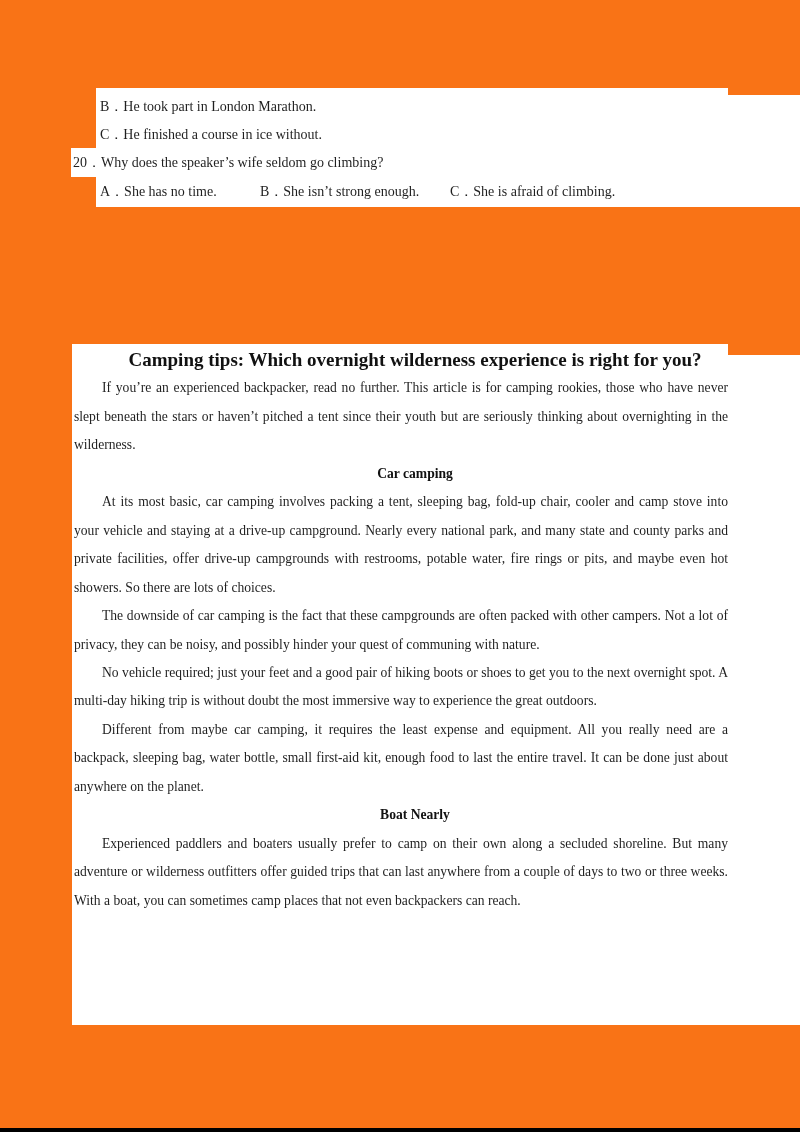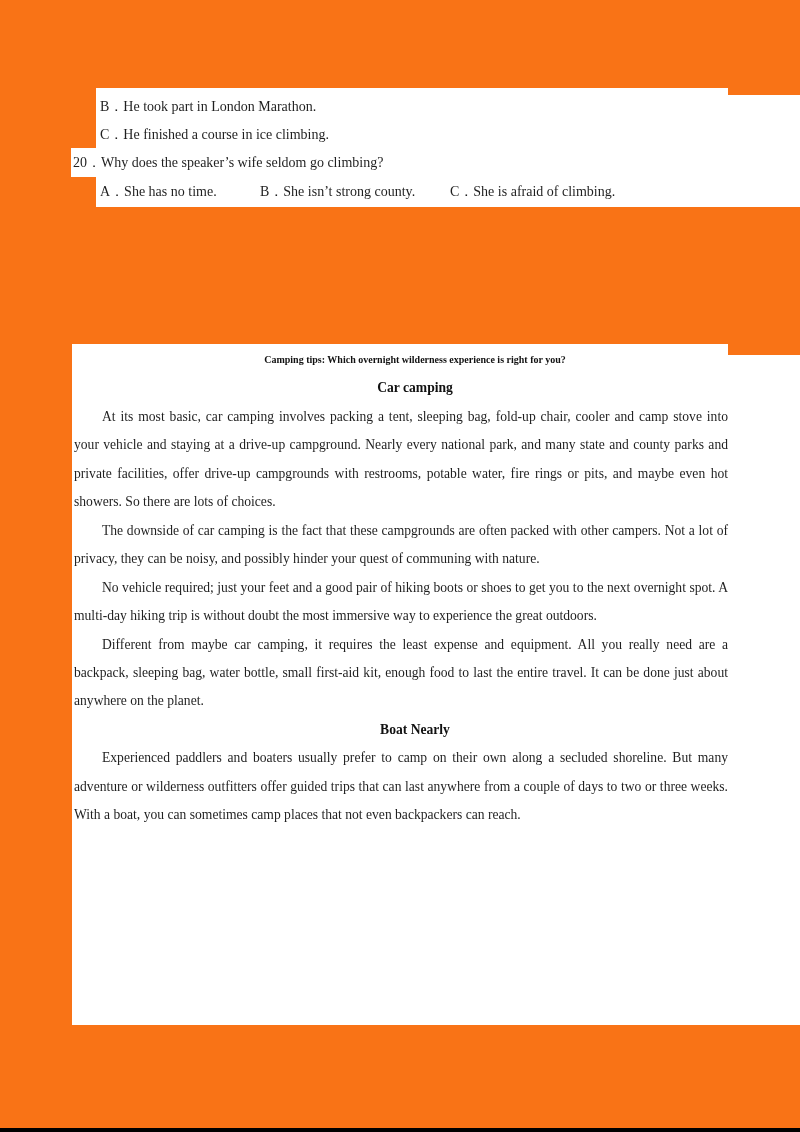--- a/index.html
+++ b/index.html
@@ -20,46 +20,47 @@
   .tl-c{left:100px;top:126px;}
   .tl-q20{left:73px;top:154px;}
   .opt-a{left:100px;top:183px;}
   .opt-b{left:260px;top:183px;}
   .opt-c{left:450px;top:183px;}
   .passage-inner{
     position:absolute;left:74px;top:346px;width:654px;
     color:#1f1f1f;font-size:13.6px;line-height:28.45px;
   }
   .passage-inner .ptitle{
-    margin:0;text-align:center;font-weight:bold;font-size:10px;color:#111;
+    margin:0;text-align:center;font-weight:bold;font-size:19px;color:#111;
   }
   .passage-inner p{margin:0;text-align:justify;text-indent:28px;}
   .passage-inner p.heading{font-weight:bold;text-align:center;color:#111;}
 </style>
 </head>
 <body>
 
 <div class="canvas">
 
   <div class="white top-main"></div>
   <div class="white top-right"></div>
   <div class="white q20-tab"></div>
 
   <div class="txt tl-b">B．He took part in London Marathon.</div>
-  <div class="txt tl-c">C．He finished a course in ice climbing.</div>
+  <div class="txt tl-c">C．He finished a course in ice without.</div>
   <div class="txt tl-q20">20．Why does the speaker’s wife seldom go climbing?</div>
   <div class="txt opt-a">A．She has no time.</div>
-  <div class="txt opt-b">B．She isn’t strong county.</div>
+  <div class="txt opt-b">B．She isn’t strong enough.</div>
   <div class="txt opt-c">C．She is afraid of climbing.</div>
 
   <div class="white passage-main"></div>
   <div class="white passage-right"></div>
 
   <div class="passage-inner">
     <p class="ptitle">Camping tips: Which overnight wilderness experience is right for you?</p>
+    <p>If you’re an experienced backpacker, read no further. This article is for camping rookies, those who have never slept beneath the stars or haven’t pitched a tent since their youth but are seriously thinking about overnighting in the wilderness.</p>
 
     <p class="heading">Car camping</p>
     <p>At its most basic, car camping involves packing a tent, sleeping bag, fold-up chair, cooler and camp stove into your vehicle and staying at a drive-up campground. Nearly every national park, and many state and county parks and private facilities, offer drive-up campgrounds with restrooms, potable water, fire rings or pits, and maybe even hot showers. So there are lots of choices.</p>
     <p>The downside of car camping is the fact that these campgrounds are often packed with other campers. Not a lot of privacy, they can be noisy, and possibly hinder your quest of communing with nature.</p>
 
     <p>No vehicle required; just your feet and a good pair of hiking boots or shoes to get you to the next overnight spot. A multi-day hiking trip is without doubt the most immersive way to experience the great outdoors.</p>
     <p>Different from maybe car camping, it requires the least expense and equipment. All you really need are a backpack, sleeping bag, water bottle, small first-aid kit, enough food to last the entire travel. It can be done just about anywhere on the planet.</p>
 
     <p class="heading">Boat Nearly</p>
     <p>Experienced paddlers and boaters usually prefer to camp on their own along a secluded shoreline. But many adventure or wilderness outfitters offer guided trips that can last anywhere from a couple of days to two or three weeks. With a boat, you can sometimes camp places that not even backpackers can reach.</p>

